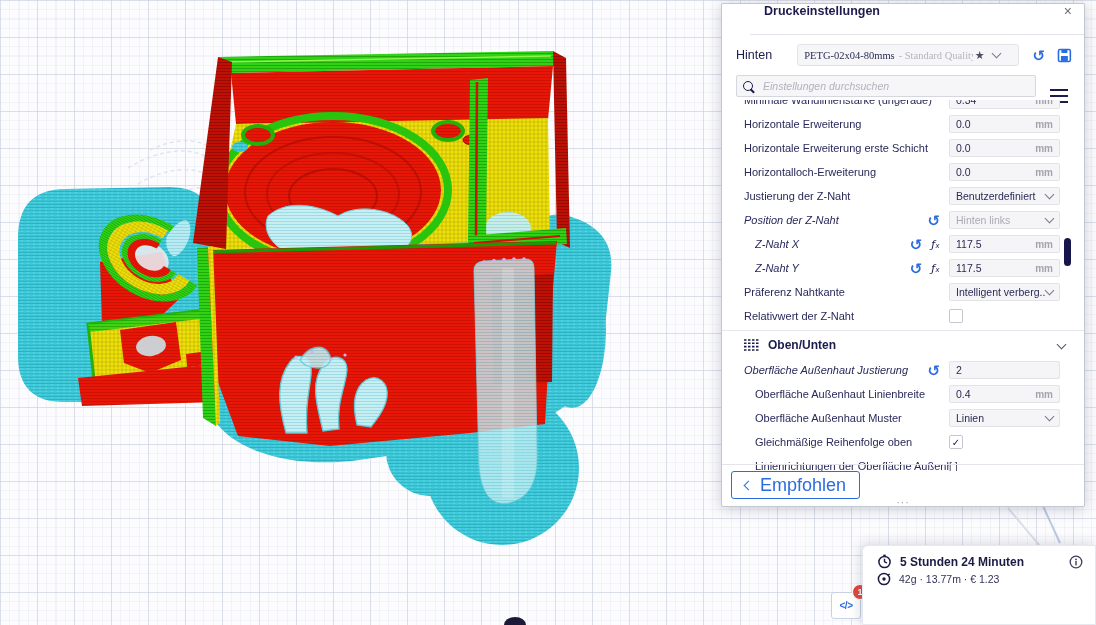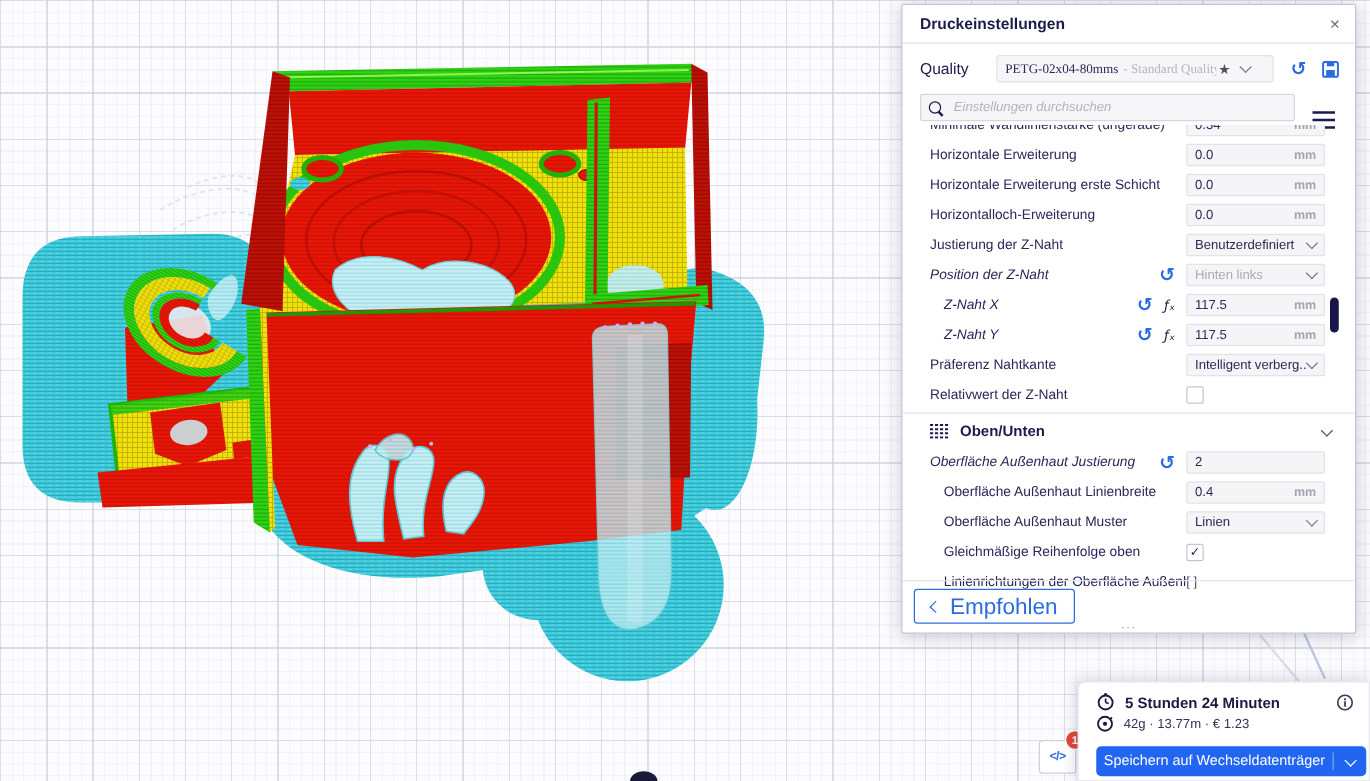--- a/index.html
+++ b/index.html
@@ -14,21 +14,21 @@
       repeating-linear-gradient(to right,  rgba(198,205,220,.18) 0 1px, transparent 1px 9.25px);
   }
   .model{position:absolute;left:0;top:0;}
 
   
   .settings-panel{
     position:absolute;left:721px;top:3px;width:364px;height:504px;
     background:#fff;border:1px solid #c3c7d2;border-radius:2px;
     box-shadow:0 2px 14px rgba(50,55,90,.25);box-sizing:border-box;color:#23234d;
   }
-  .sp-header{height:30px;display:flex;align-items:center;border-bottom:1px solid #e2e2e8;padding:0 12px 0 14px;}
+  .sp-header{height:30px;display:flex;align-items:flex-start;border-bottom:1px solid #e2e2e8;padding:0 12px 0 14px;margin-left:28px;}
   .sp-title{font-size:12.5px;font-weight:700;color:#1b1b4d;}
   .sp-close{margin-left:auto;font-size:14px;color:#6c6c7a;cursor:pointer;line-height:1;}
   .profile-row{display:flex;align-items:center;margin:8px 12px 0 14px;height:24px;}
   .profile-label{font-size:12.5px;color:#1b1b4d;width:62px;}
   .profile-select{
     width:224px;height:22px;background:#f6f6f8;border:1px solid #e1e1e7;border-radius:3px;
     display:flex;align-items:center;padding:0 6px;box-sizing:border-box;cursor:pointer;overflow:hidden;white-space:nowrap;font-family:Liberation Serif, serif;
   }
   .profile-name{font-size:10.5px;color:#2a2a55;}
   .profile-suffix{font-size:10.5px;color:#b4b4bc;margin-left:4px;overflow:hidden;text-overflow:clip;max-width:74px;}
@@ -240,21 +240,21 @@
   </g>
 </svg>
 
 <div class="settings-panel">
   <div class="sp-header">
     <span class="sp-title">Druckeinstellungen</span>
     <span class="sp-close">×</span>
   </div>
 
   <div class="profile-row">
-    <span class="profile-label">Quality</span>
+    <span class="profile-label">Hinten</span>
     <div class="profile-select">
       <span class="profile-name">PETG-02x04-80mms</span>
       <span class="profile-suffix">- Standard Quality - 0...</span>
       <span class="star">★</span>
       <span class="chev"></span>
     </div>
     <span class="icon-reset">↺</span>
     <svg class="save-svg" width="15" height="15" viewBox="0 0 15 15">
       <rect x="1.5" y="1.5" width="12" height="12" rx="1.5" fill="none" stroke="#2b6de0" stroke-width="1.6"></rect>
       <rect x="4.5" y="1.5" width="6" height="3.5" fill="#2b6de0"></rect>
@@ -465,20 +465,13 @@
     </svg>
   </div>
   <div class="job-row r2">
     <svg class="job-icon" width="14" height="14" viewBox="0 0 14 14">
       <circle cx="7" cy="7" r="5.6" fill="none" stroke="#1b1b44" stroke-width="1.5"></circle>
       <circle cx="7" cy="7" r="1.7" fill="#1b1b44"></circle>
       <path d="M10.8,3.6 L12.6,2" stroke="#1b1b44" stroke-width="1.4"></path>
     </svg>
     <span class="job-material">42g · 13.77m · € 1.23</span>
   </div>
-  <div class="btn-save">
-    <span class="lbl">Speichern auf Wechseldatenträger</span>
-    <span class="save-div"></span>
-    <span class="chevbox">
-        <span class="chev"></span>
-      </span>
-  </div>
 </div>
 
 </body></html>

